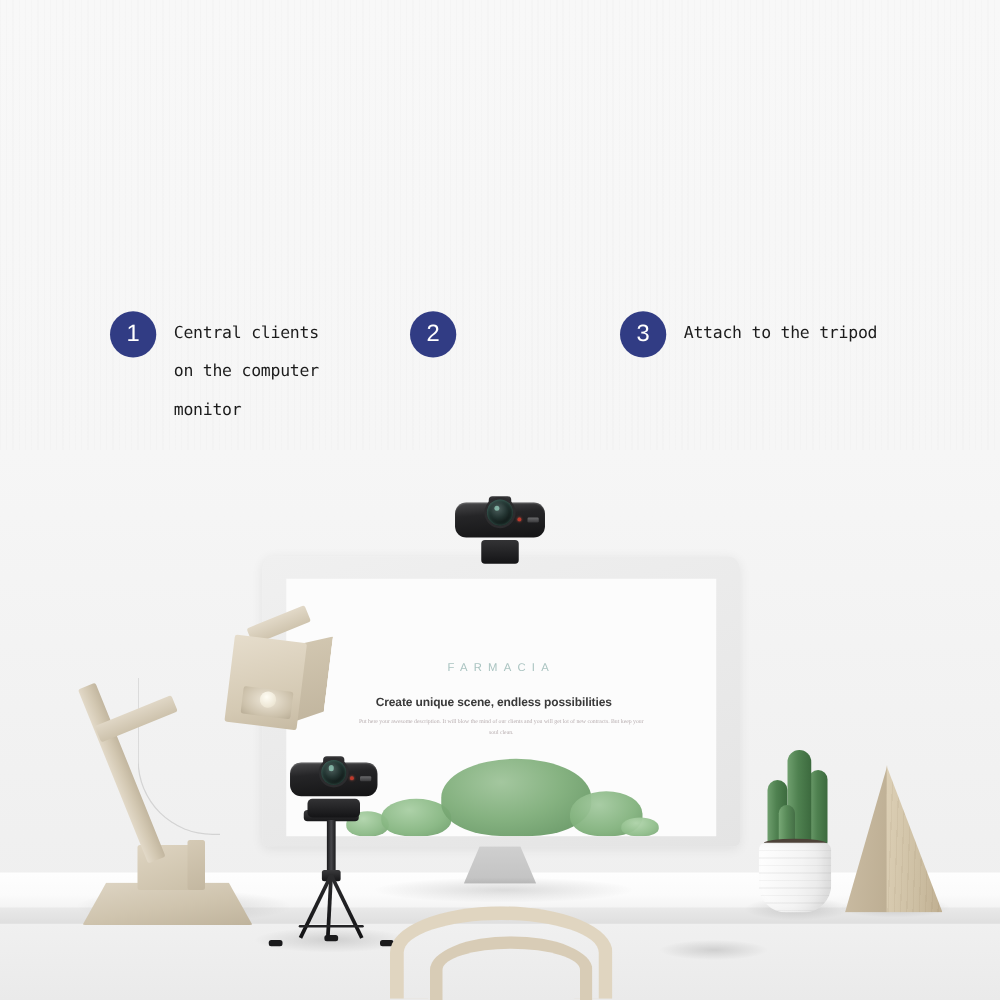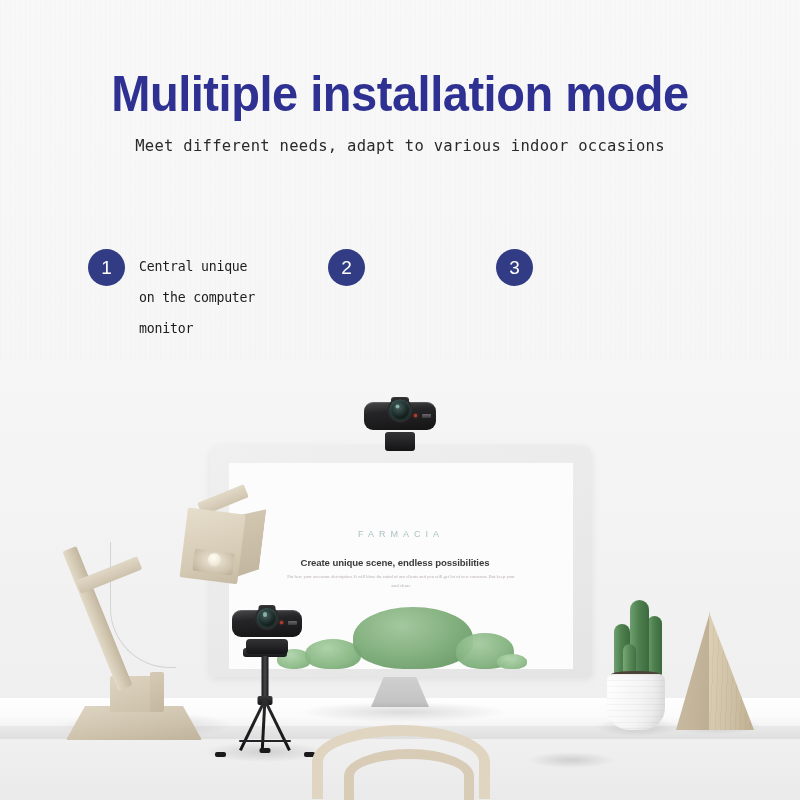--- a/index.html
+++ b/index.html
@@ -394,40 +394,37 @@
   #sh-monitor { left:300px; top:342px; width:206px; height:20px; }
   #sh-cactus  { left:596px; top:358px; width:84px;  height:18px; }
   #sh-tri     { left:672px; top:358px; width:88px;  height:16px; }
   #sh-camdesk { left:528px; top:392px; width:86px;  height:16px; }
 </style>
 </head>
 <body>
 
 <div id="page">
 
-  <div class="header">
-    <div class="title">Mulitiple installation mode</div>
-    <div class="subtitle">Meet different needs, adapt to various indoor occasions</div>
-  </div>
 
   <div class="steps">
 
     <div class="step" id="step-1">
       <div class="step-badge">1</div>
-      <div class="step-text">Central unique
+      <div class="step-text">Central clients
 on the computer
 monitor</div>
     </div>
 
     <div class="step" id="step-2">
       <div class="step-badge">2</div>
     </div>
 
     <div class="step" id="step-3">
       <div class="step-badge">3</div>
+      <div class="step-text">Attach to the tripod</div>
     </div>
   </div>
 
   <div class="scene">
 
     <div class="wall"></div>
     <div class="desk-top"></div>
     <div class="desk-edge"></div>
     <div class="desk-front"></div>
 

